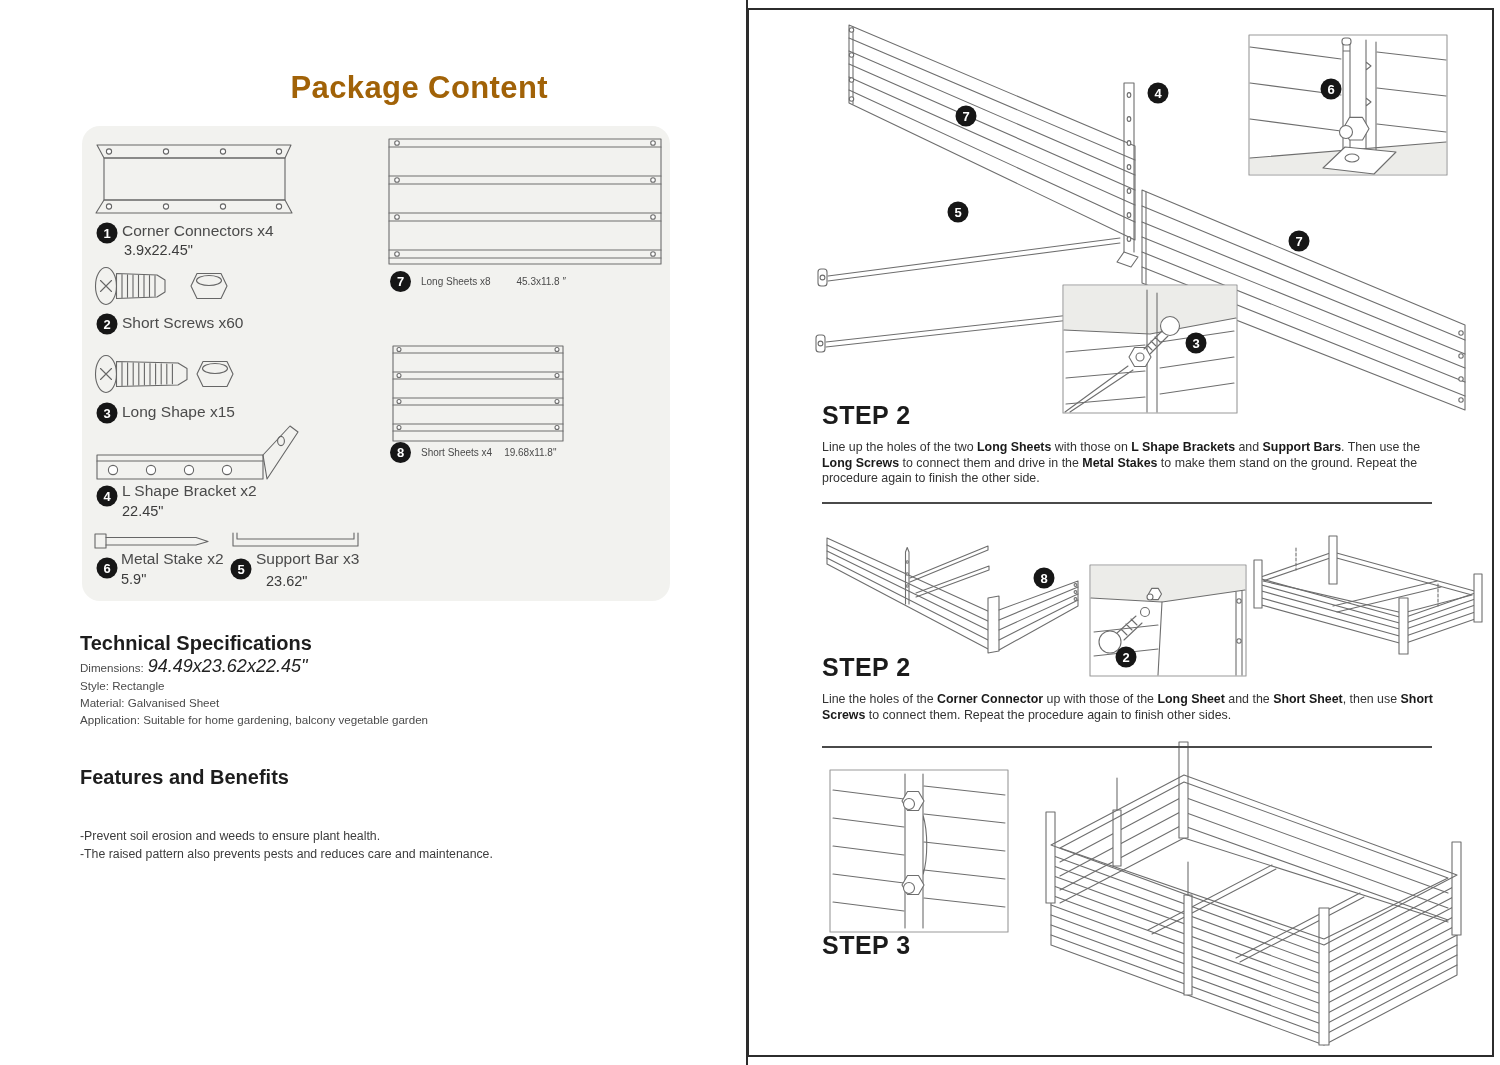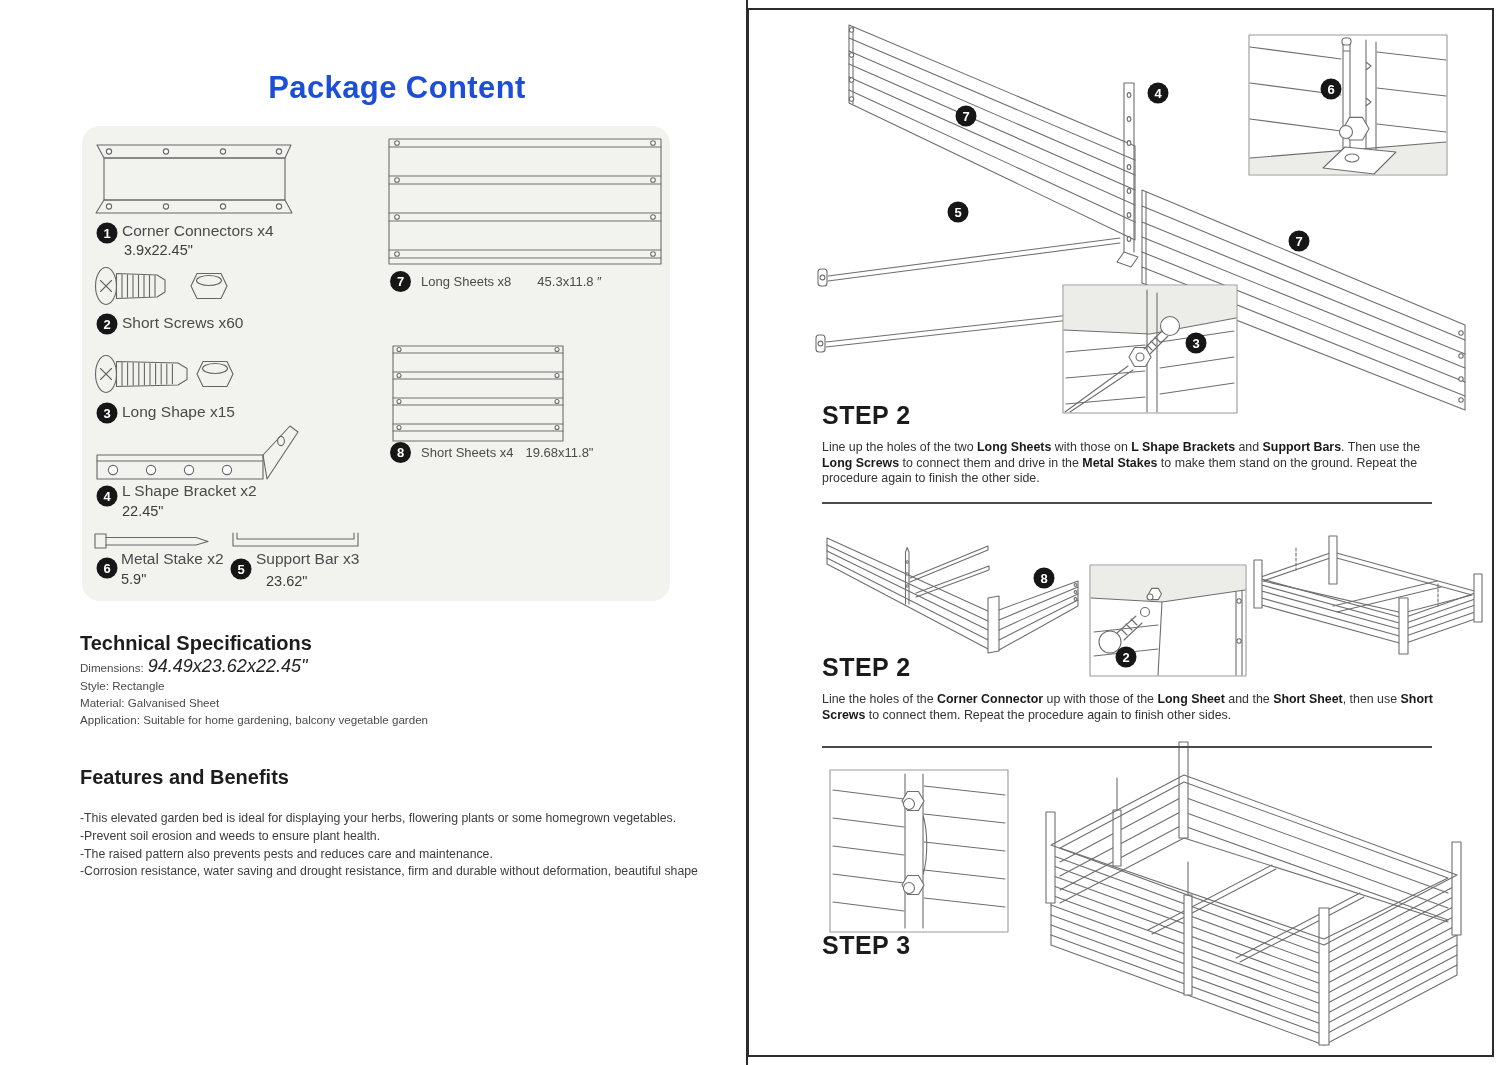--- a/index.html
+++ b/index.html
@@ -1,30 +1,30 @@
 <!DOCTYPE html>
 <html><head>
 <meta charset="utf-8">
 <style>
   html,body{margin:0;padding:0;background:#fff;}
   .canvas{position:relative;width:1500px;height:1065px;background:#ffffff;
           font-family:"Liberation Sans",sans-serif;overflow:hidden;}
-  .page-title{position:absolute;left:246px;top:70px;width:302px;text-align:center;
-              font-size:31px;font-weight:600;letter-spacing:.4px;color:#1d4ed8;}
+  .page-title{position:absolute;left:246px;top:70px;width:302px;text-align:right;
+              font-size:31px;font-weight:600;letter-spacing:.4px;color:#a16207;}
   .parts-box{position:absolute;left:82px;top:126px;width:588px;height:475px;
              background:#f2f2ef;border-radius:18px;}
   .art{position:absolute;left:0;top:0;}
   .badge{position:absolute;width:21px;height:21px;border-radius:50%;background:#161616;
          color:#fff;font-size:13px;font-weight:700;display:flex;align-items:center;
          justify-content:center;transform:translate(-50%,-50%);line-height:1;}
   .part-label{position:absolute;font-size:15.5px;color:#4b4b4b;white-space:nowrap;}
   .part-dim{position:absolute;font-size:14.5px;color:#3c3c3c;white-space:nowrap;}
   .part-row{position:absolute;display:flex;align-items:center;white-space:nowrap;}
   .part-row .inline-badge{position:static;transform:none;margin-right:10px;flex:0 0 auto;}
-  .part-row .lbl{font-size:13px;color:#4b4b4b;}
+  .part-row .lbl{font-size:10px;color:#4b4b4b;}
   .sec-heading{position:absolute;font-size:20px;font-weight:700;color:#1d1d1d;}
   .spec-line{position:absolute;font-size:11.6px;color:#4a4a4a;white-space:nowrap;}
   .spec-dim-value{font-size:18px;color:#222;margin-left:4px;font-style:italic;}
   .feature{position:absolute;font-size:12.3px;color:#3d3d3d;white-space:nowrap;}
   .step-title{position:absolute;font-size:25px;font-weight:700;letter-spacing:.5px;color:#1b1b1b;}
   .step-body{position:absolute;width:618px;font-size:12.4px;line-height:15.6px;color:#333;}
   .step-body b{color:#191919;}
   .rule{position:absolute;height:2px;background:#4a4a4a;}
   .page-frame{position:absolute;left:747px;top:8px;width:747px;height:1049px;
               border:2px solid #2c2c2c;box-sizing:border-box;}
@@ -323,24 +323,22 @@
 
   <div class="sec-heading" style="left:80px;top:632px">Technical Specifications</div>
   <div class="spec-line" style="left:80px;top:656px">
     <span>Dimensions:</span><span class="spec-dim-value">94.49x23.62x22.45''</span>
   </div>
   <div class="spec-line" style="left:80px;top:679px">Style: Rectangle</div>
   <div class="spec-line" style="left:80px;top:696px">Material: Galvanised Sheet</div>
   <div class="spec-line" style="left:80px;top:713px">Application: Suitable for home gardening, balcony vegetable garden</div>
 
   <div class="sec-heading" style="left:80px;top:766px">Features and Benefits</div>
-  <div class="feature" style="left:80px;top:811px">-This elevated garden bed is ideal for displaying your herbs, flowering plants or some homegrown vegetables.</div>
   <div class="feature" style="left:80px;top:829px">-Prevent soil erosion and weeds to ensure plant health.</div>
   <div class="feature" style="left:80px;top:847px">-The raised pattern also prevents pests and reduces care and maintenance.</div>
-  <div class="feature" style="left:80px;top:864px">-Corrosion resistance, water saving and drought resistance, firm and durable without deformation, beautiful shape</div>
 
   <div class="center-rule"></div>
   <div class="page-frame"></div>
 
   <div class="badge" style="left:966px;top:116px">7</div>
   <div class="badge" style="left:1158px;top:93px">4</div>
   <div class="badge" style="left:1331px;top:89px">6</div>
   <div class="badge" style="left:958px;top:212px">5</div>
   <div class="badge" style="left:1299px;top:241px">7</div>
   <div class="badge" style="left:1196px;top:343px">3</div>

